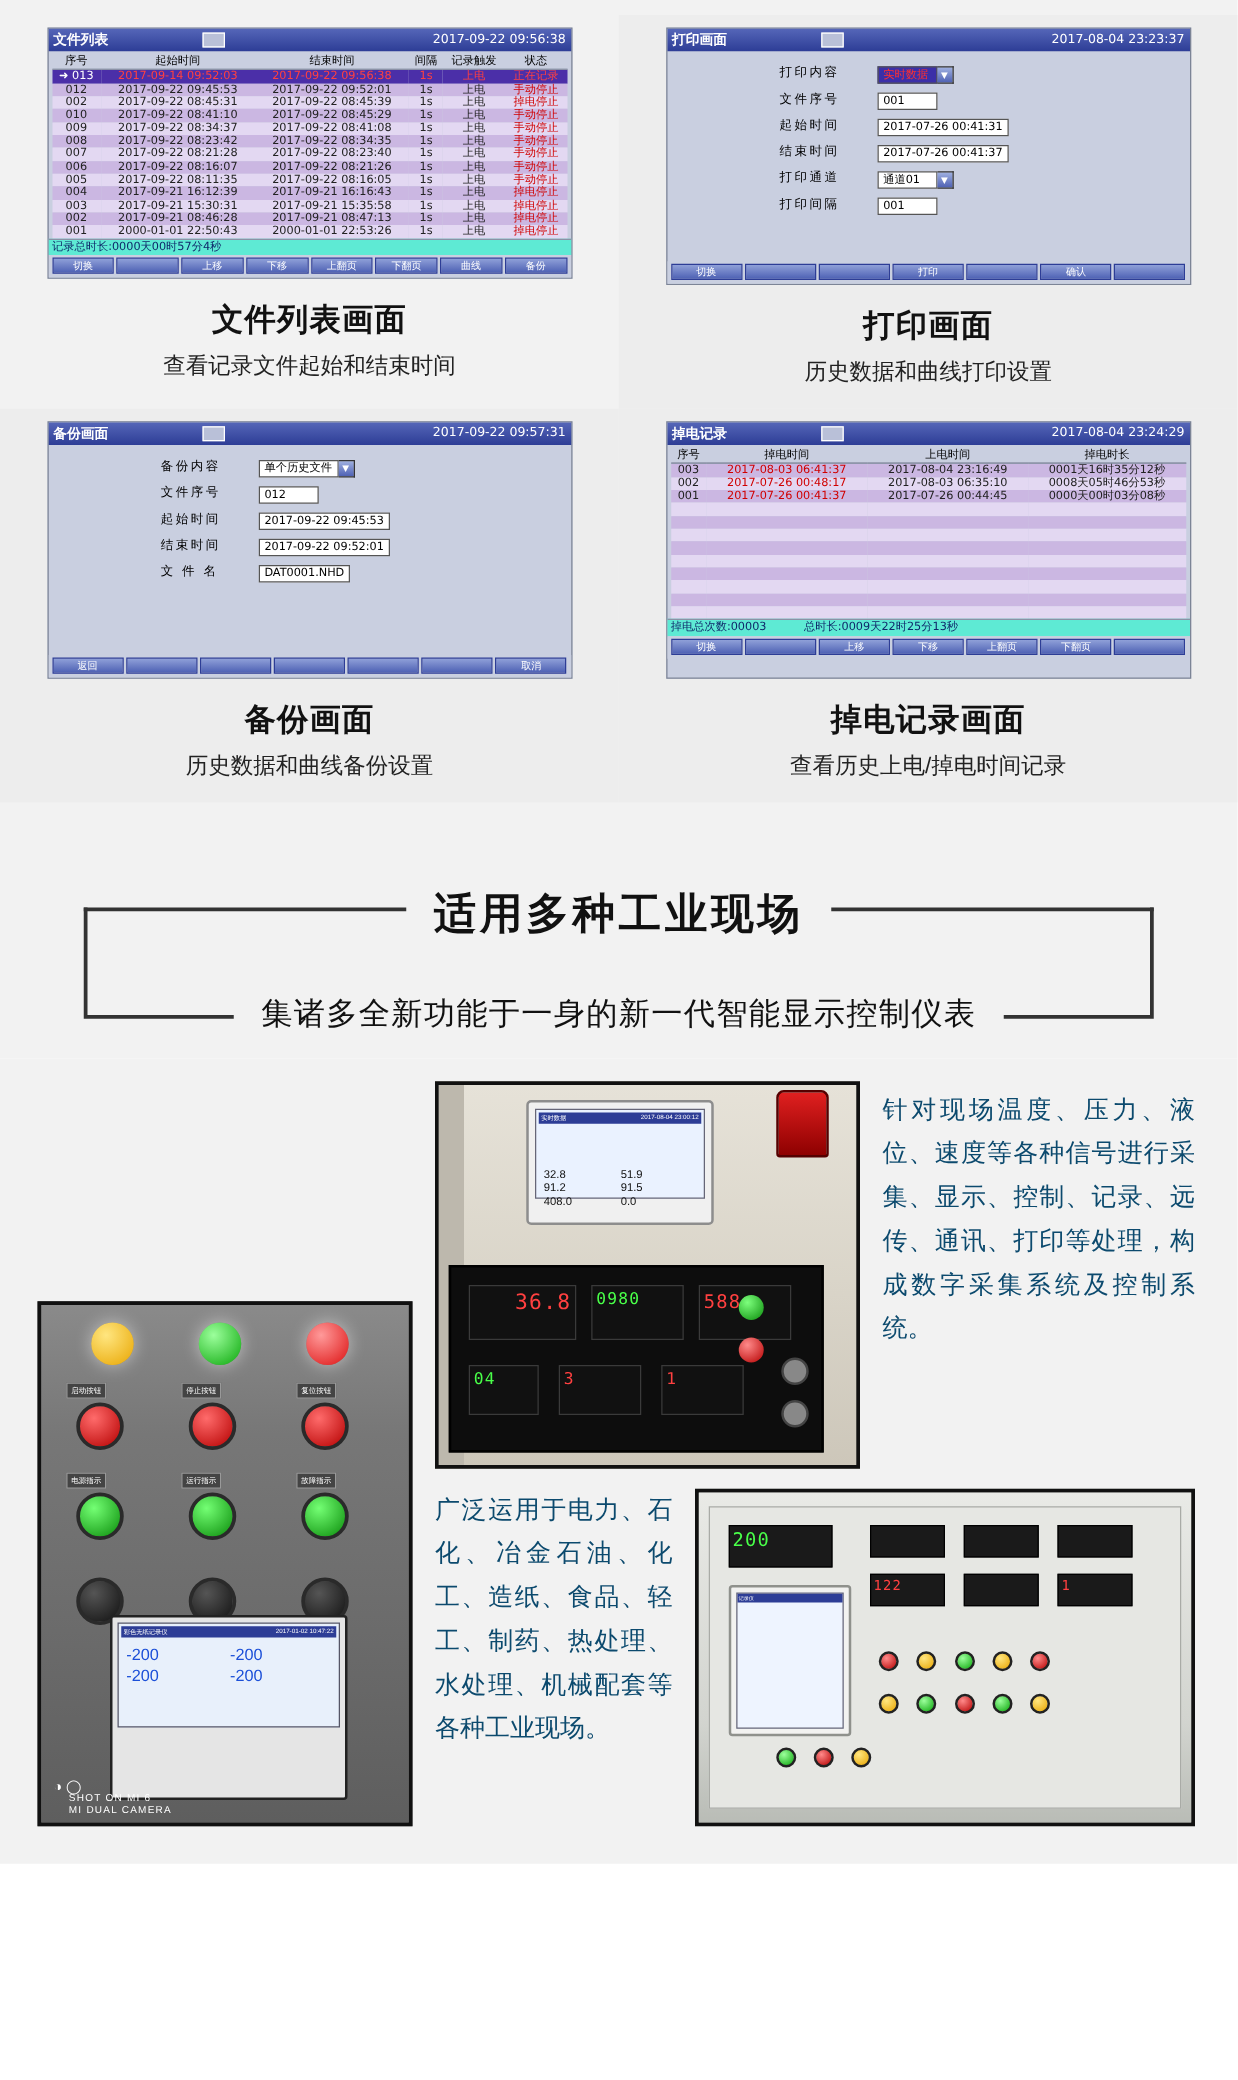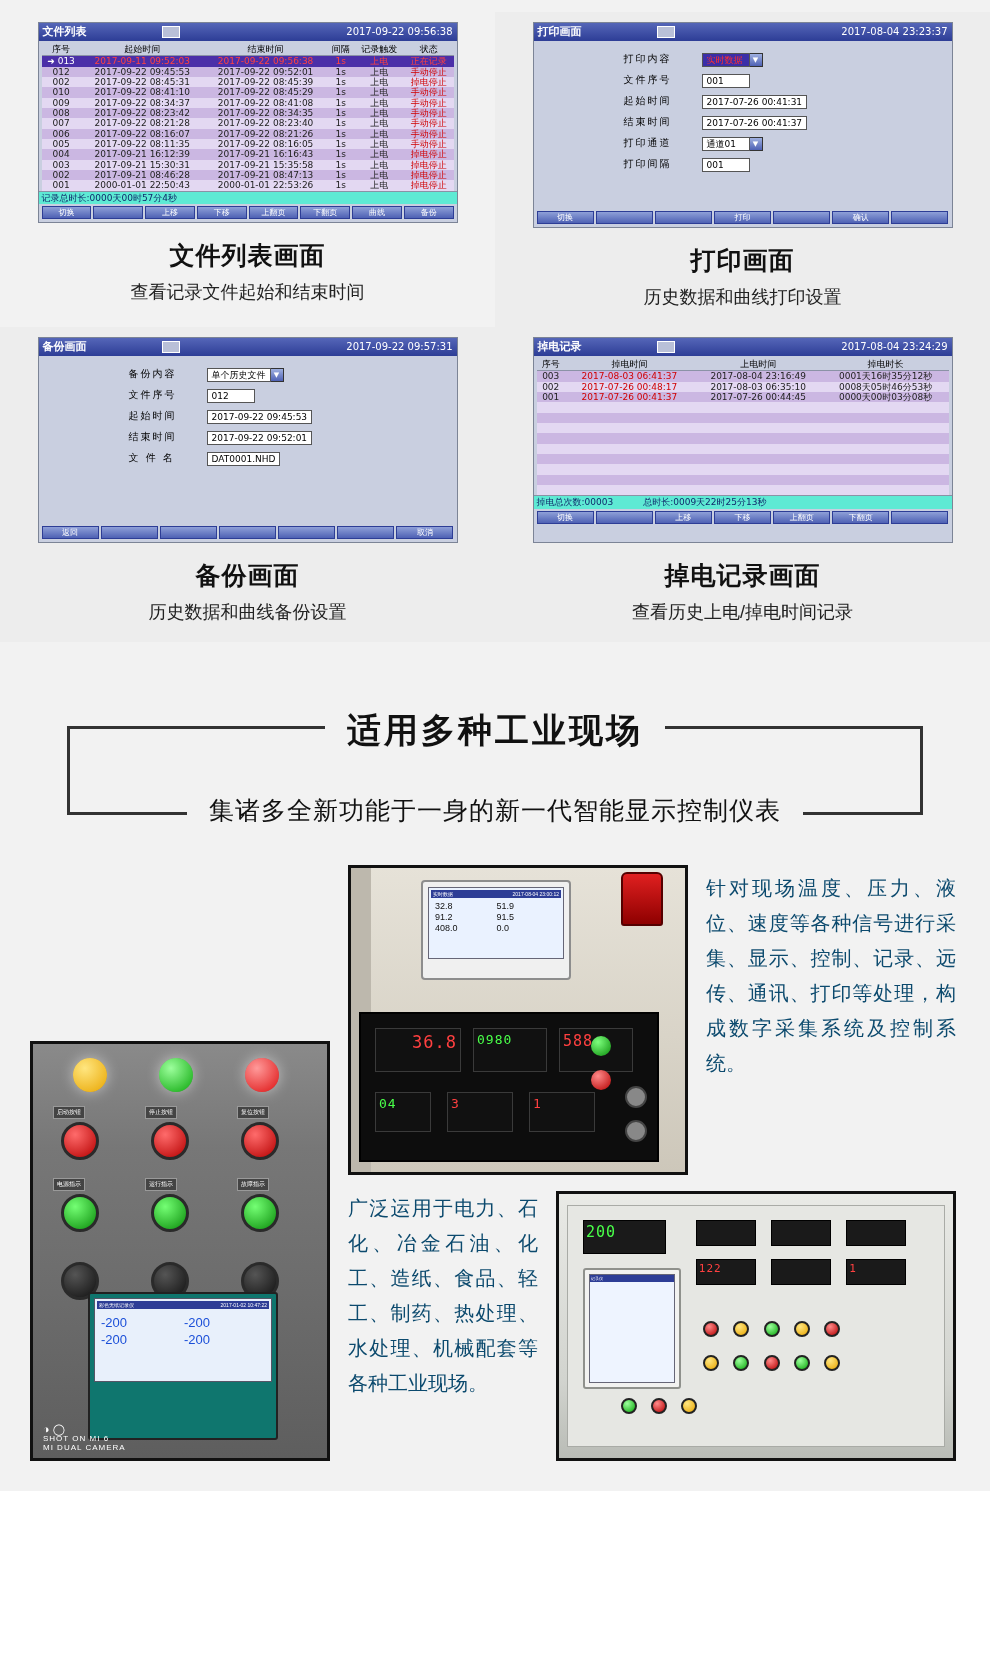--- a/index.html
+++ b/index.html
@@ -229,46 +229,46 @@
   .lamp.r { background: radial-gradient(circle at 35% 30%, #ff9a9a, #d11); }
   .btnrow { position:absolute; display:flex; gap:52px; }
   .pbtn { width: 38px; height:38px; border-radius:50%; border:3px solid #2a2a2a; }
   .pbtn.r { background: radial-gradient(circle at 35% 30%, #ff6b6b, #b50000); }
   .pbtn.g { background: radial-gradient(circle at 35% 30%, #74ff74, #0a8c0a); }
   .pbtn.k { background: radial-gradient(circle at 35% 30%, #555, #111); }
   .plabel { position:absolute; font-size:6px; color:#fff; background:#444; padding:1px 3px; border:1px solid #999;}
   .p1-rec {
     position:absolute; left: 55px; bottom: 18px;
     width: 190px; height: 148px;
-    background:#0f766e; border:2px solid #222; border-radius:3px;
+    background:#e5e5e5; border:2px solid #222; border-radius:3px;
     padding: 4px;
   }
   .p1-rec .scr {
     width:100%; height:84px; background:#e8f0fb; border:1px solid #556;
     font-size:7px; color:#0a2a7a; padding:2px;
   }
   .p1-rec .scr .top { background:#2d3d96; color:#fff; font-size:5px; padding:1px 2px; display:flex; justify-content:space-between;}
   .p1-rec .scr .nums { display:grid; grid-template-columns:1fr 1fr; gap:2px; padding:6px 4px; font-size:13px; color:#1b4fd8; }
-  .shot-label { position:absolute; left:10px; bottom:6px; color:#fff; font-size:8px; letter-spacing:1px;margin-top:28px; }
+  .shot-label { position:absolute; left:22px; bottom:6px; color:#fff; font-size:8px; letter-spacing:1px;margin-top:28px; }
   .shot-dots { position:absolute; left:10px; bottom:22px; color:#fff; font-size:11px; }
 
   
   .p2 { grid-column: 2; grid-row: 1; height: 310px; background:#cfcabf; }
   .p2-bg { position:absolute; inset:0; background: linear-gradient(180deg,#e6e2d8 0%, #d9d4c8 55%, #cdc7ba 100%); }
   .p2-wall { position:absolute; left:0; top:0; width:100%; height:100%; background:linear-gradient(90deg,#bdb8ad 0 6%, transparent 6%); }
   .p2-dev {
     position:absolute; left: 70px; top: 12px; width: 150px; height: 100px;
     background:#f0f0f0; border:2px solid #8d8d8d; border-radius:4px; padding:5px;
   }
   .p2-dev .s {
     width:100%; height:72px; background:#eaf2ff; border:1px solid #667;
     font-size:6px; color:#123; padding:2px;
   }
   .p2-dev .s .tt { background:#2d3d96; color:#fff; font-size:5px; padding:1px 2px; display:flex; justify-content:space-between;}
-  .p2-dev .s .vals { display:grid; grid-template-columns:1fr 1fr; font-size:9px; color:#111; padding:3px 4px; gap:1px;}
+  .p2-dev .s .vals { display:grid; grid-template-columns:1fr 1fr; font-size:9px; color:#111; padding:3px 4px; gap:1px;margin-top:32px;}
   .p2-red {
     position:absolute; right: 22px; top: 4px; width: 42px; height: 54px;
     background: linear-gradient(180deg,#e02020,#8e0000); border-radius:6px 6px 3px 3px;
     border:2px solid #500;
   }
   .p2-black {
     position:absolute; left: 8px; bottom: 10px; width: 300px; height: 150px;
     background:#0d0d0d; border:2px solid #000;
   }
   .meter {
@@ -311,21 +311,21 @@
                   <th>起始时间</th>
                   <th>结束时间</th>
                   <th>间隔</th>
                   <th>记录触发</th>
                   <th>状态</th>
                 </tr>
               </thead>
               <tbody>
                 <tr class="row-sel">
                   <td class="white"><span class="sel-arrow">➜</span> <span>013</span></td>
-                  <td>2017-09-11 09:52:03</td>
+                  <td>2017-09-14 09:52:03</td>
                   <td>2017-09-22 09:56:38</td>
                   <td>1s</td>
                   <td>上电</td>
                   <td>正在记录</td>
                 </tr>
                 <tr class="row-alt">
                   <td>012</td>
                   <td>2017-09-22 09:45:53</td>
                   <td>2017-09-22 09:52:01</td>
                   <td>1s</td>

